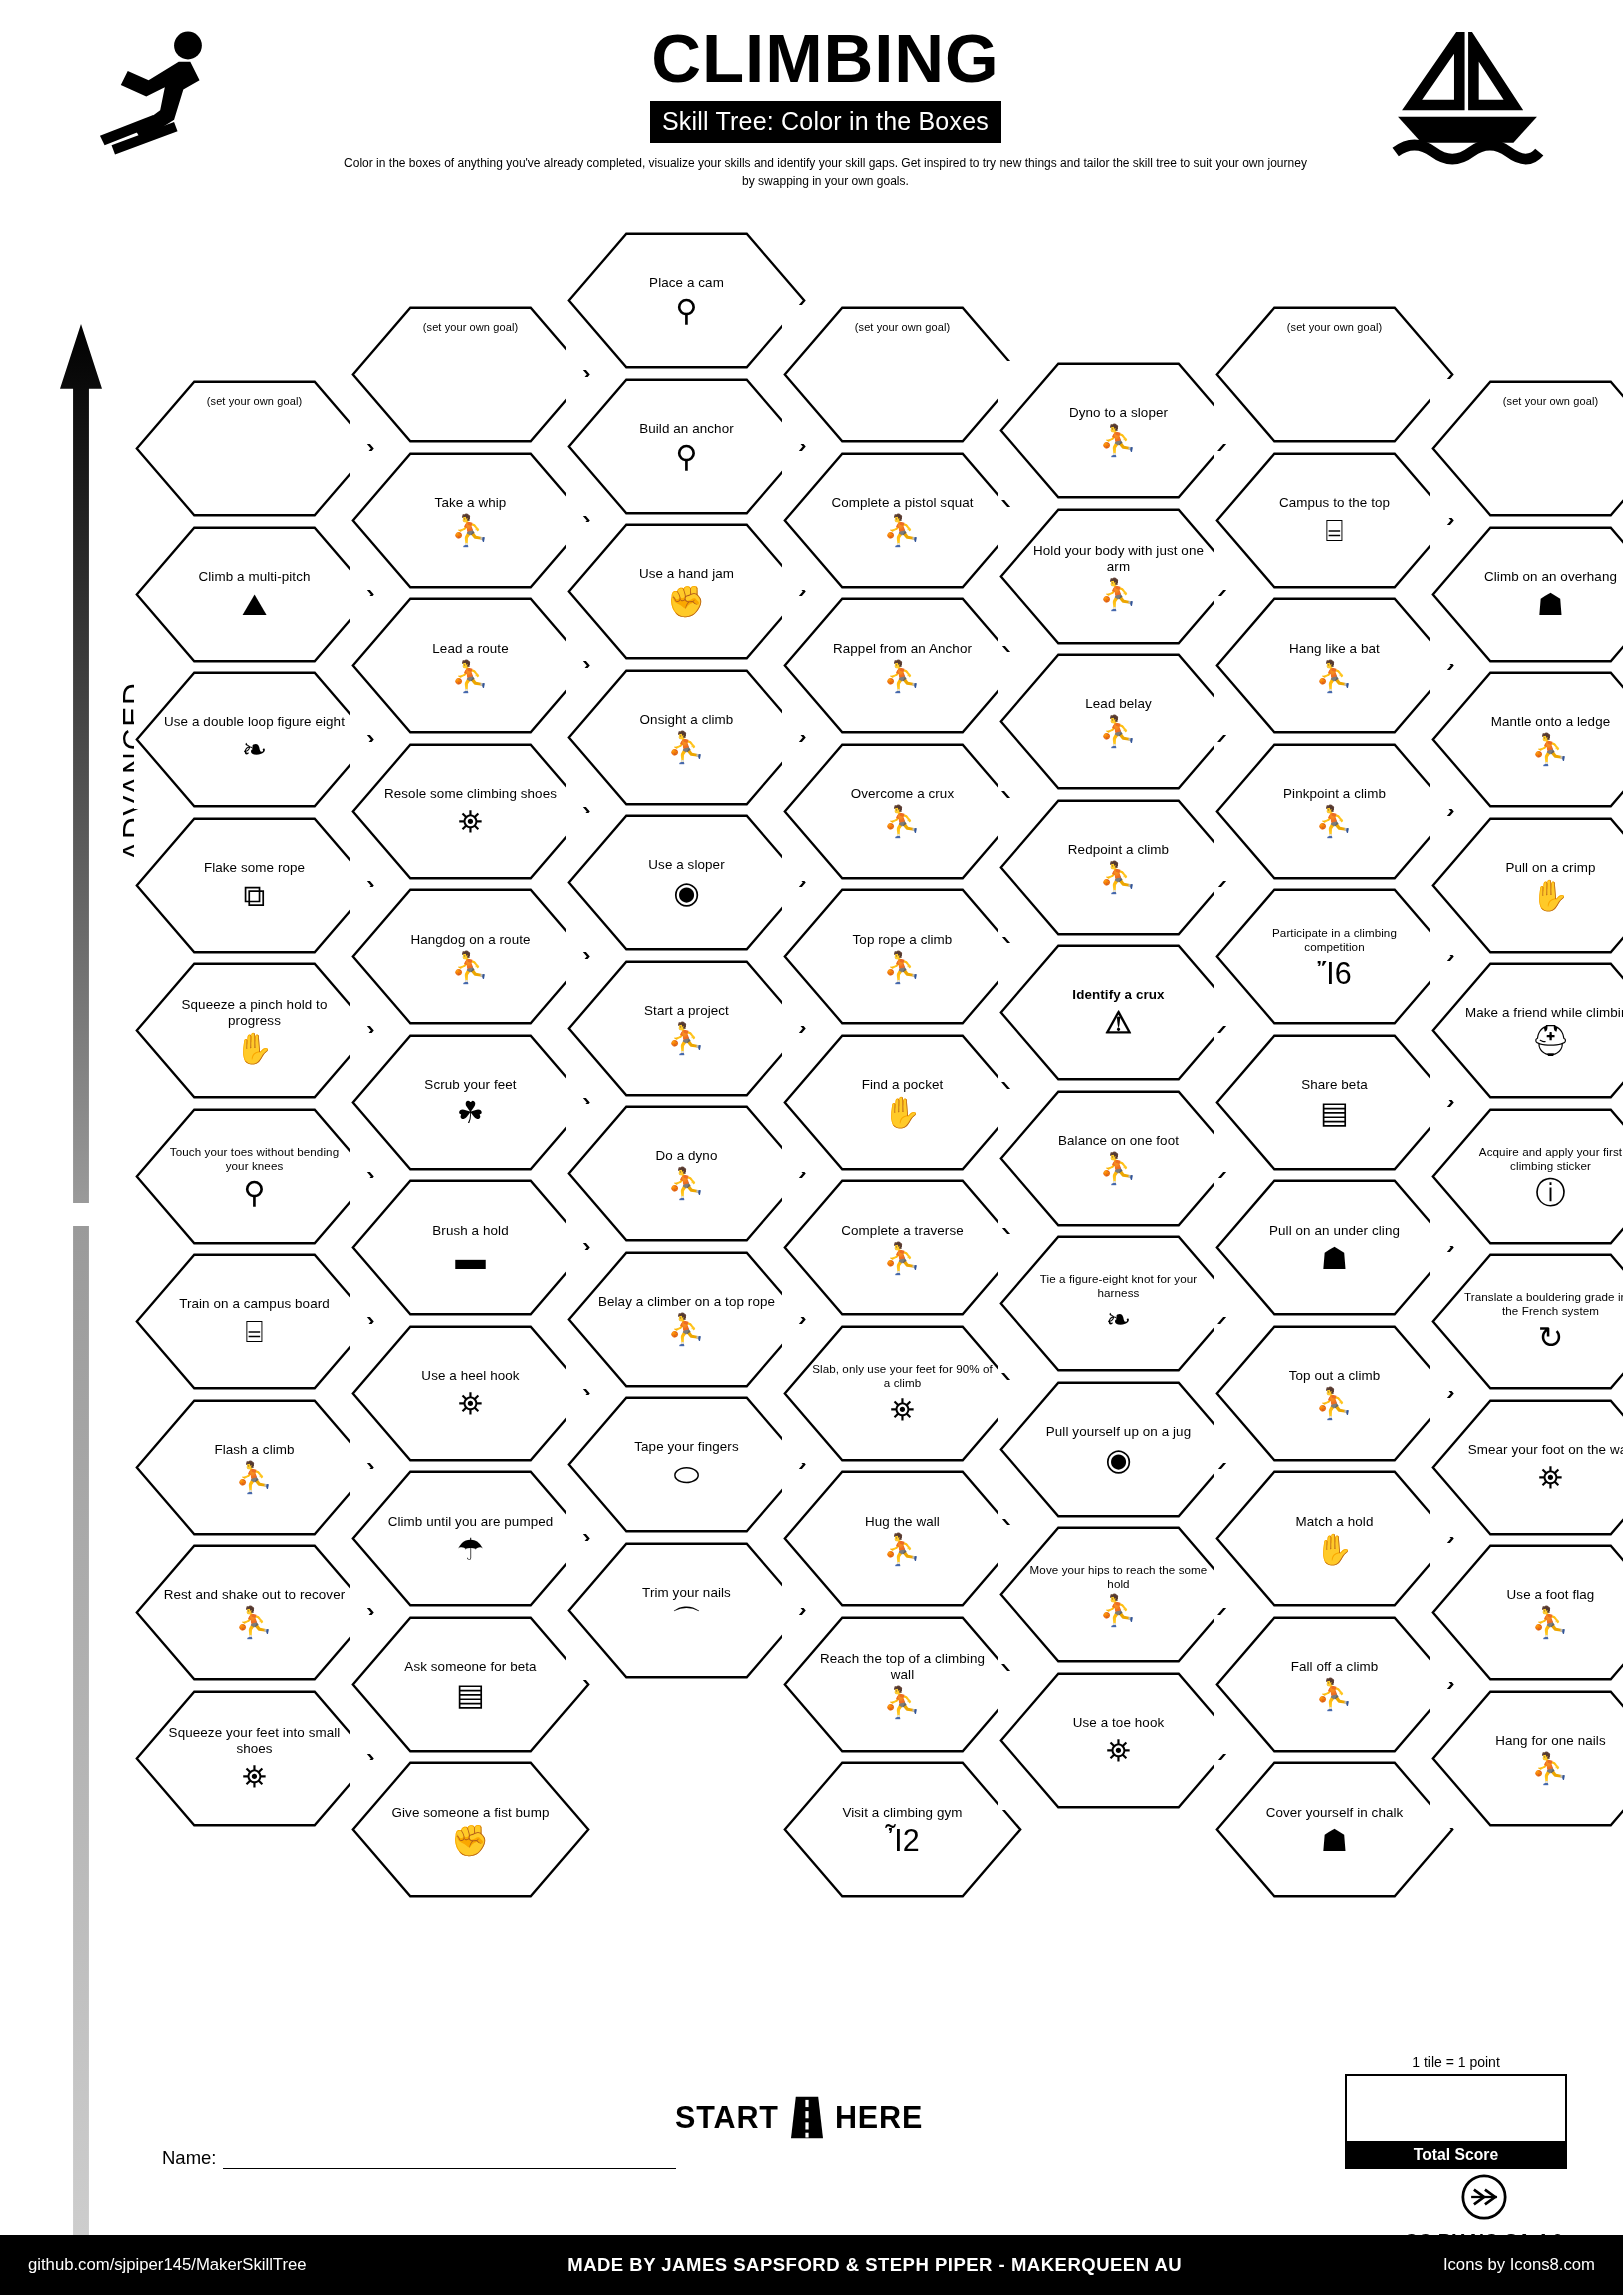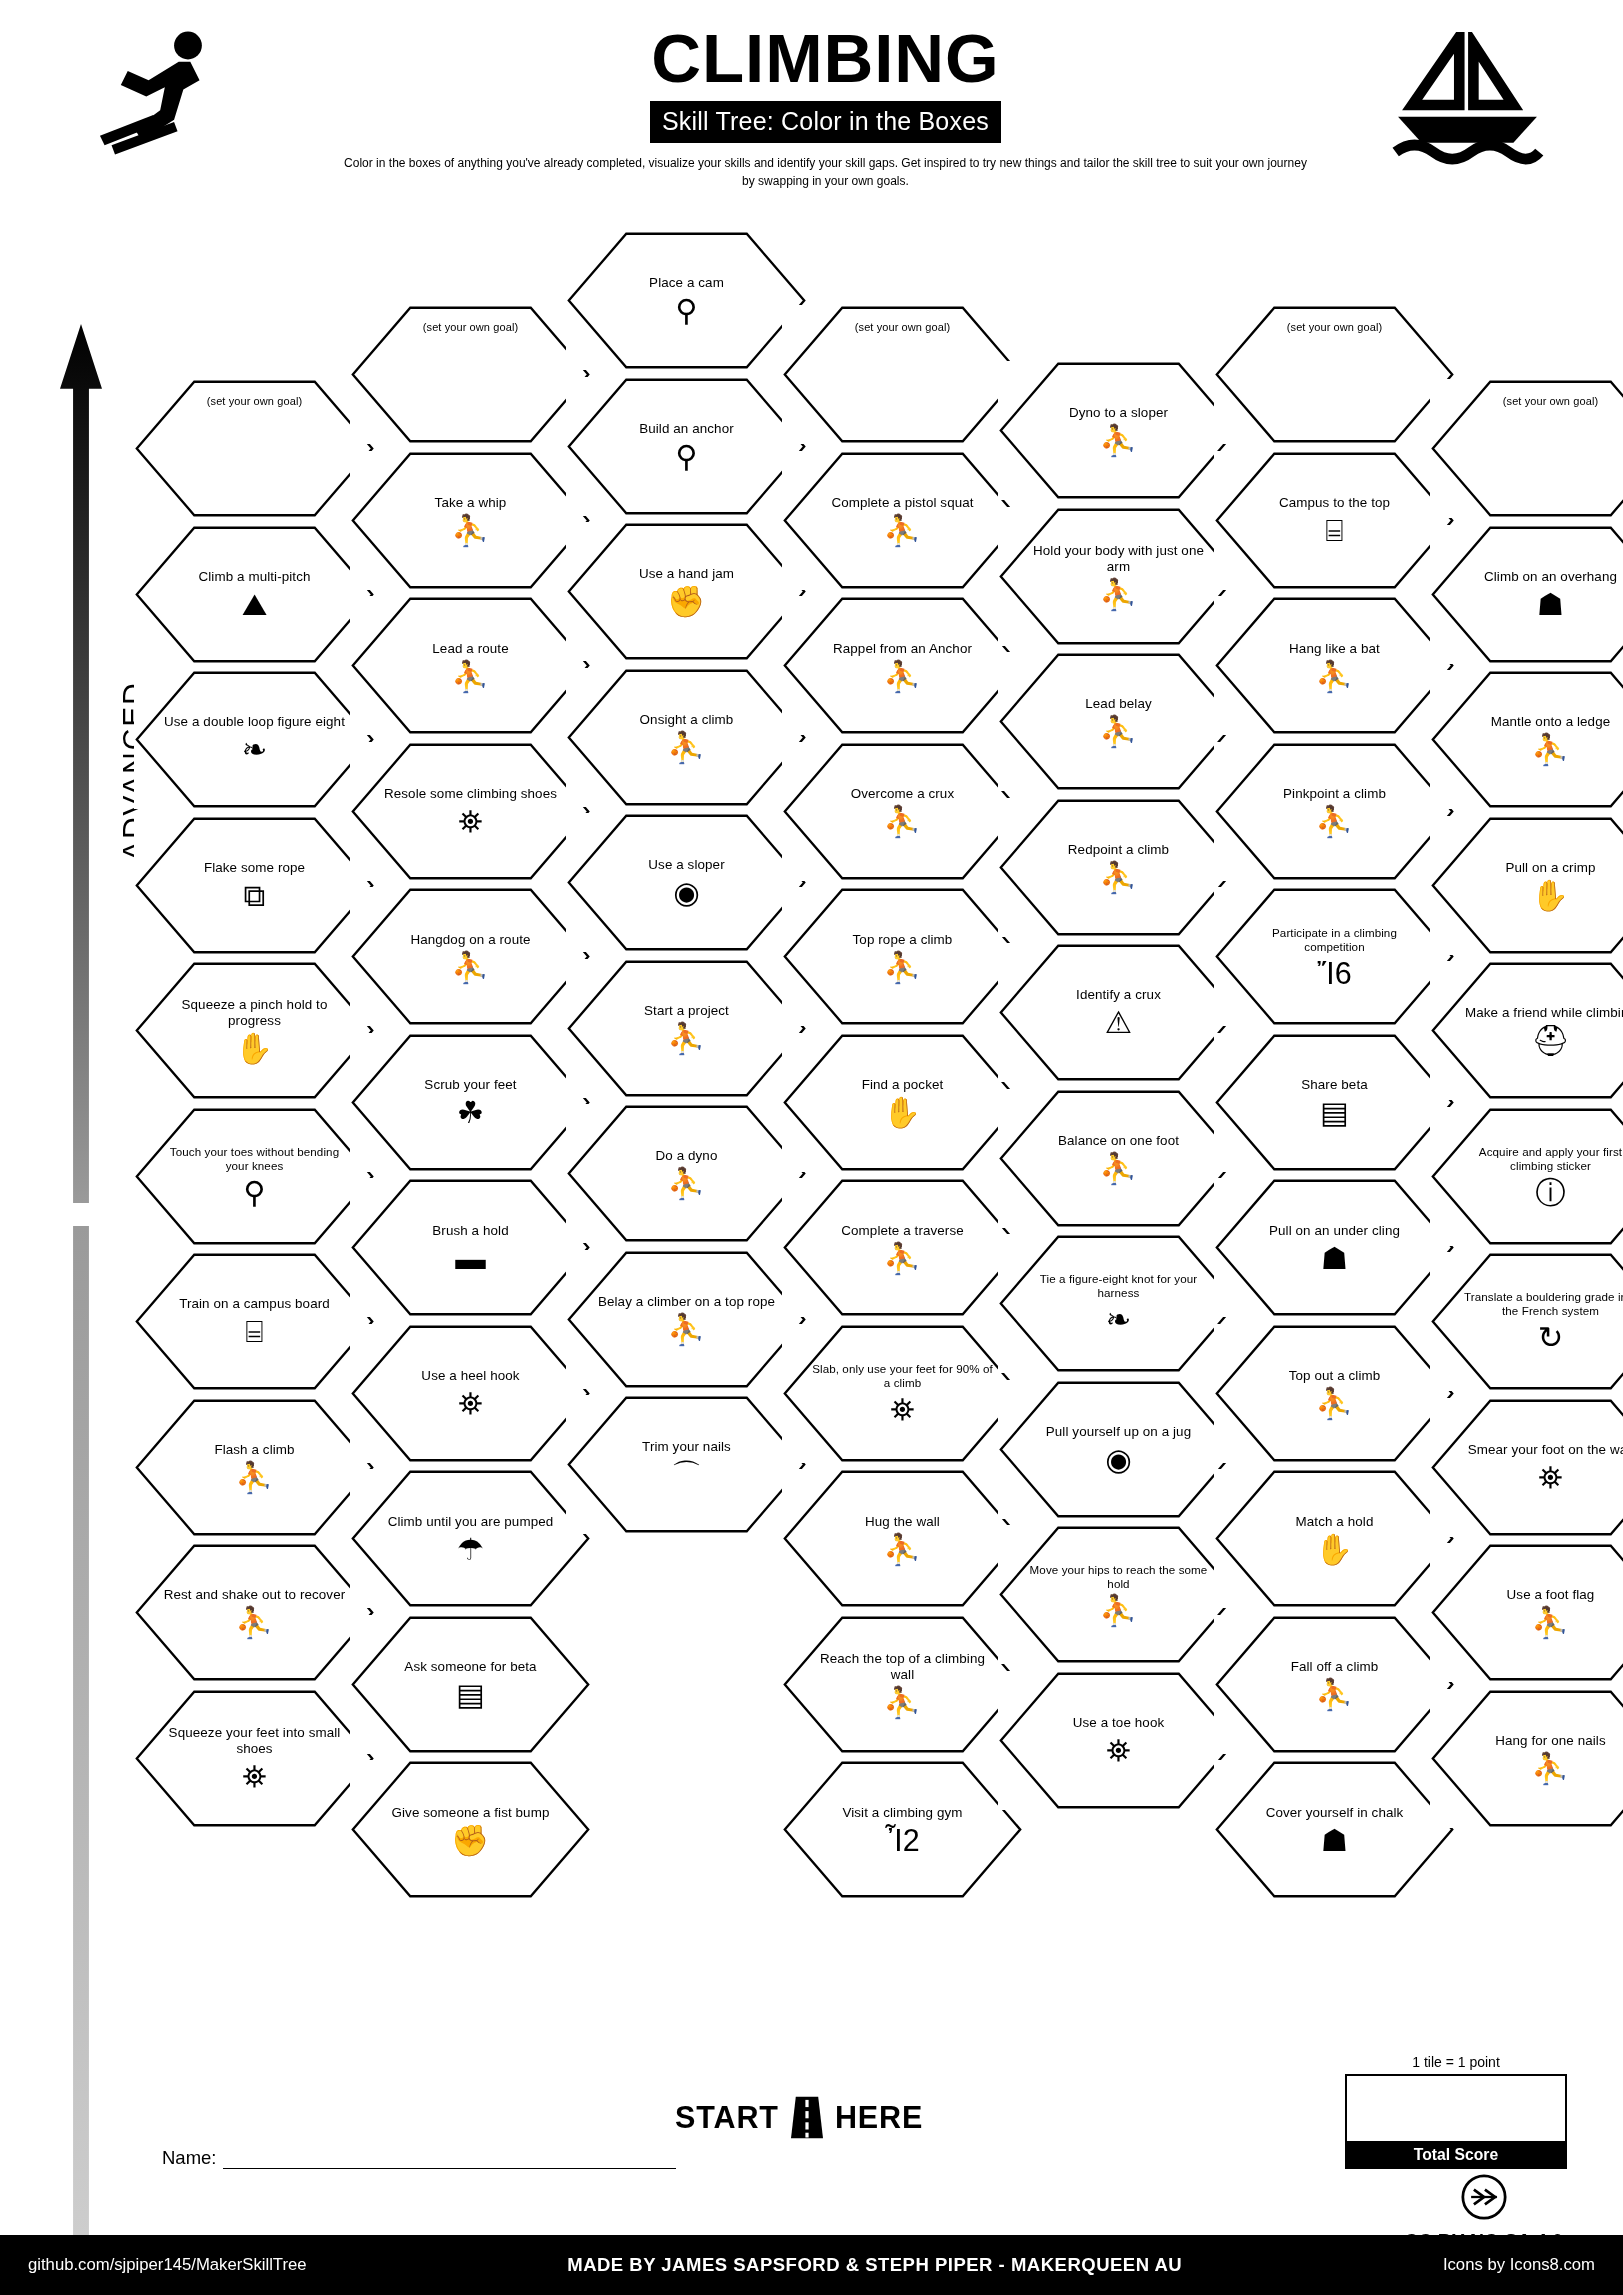--- a/index.html
+++ b/index.html
@@ -587,20 +587,31 @@
           <div class="glyph">⛹</div>
         </div>
       </div>
       <div class="hex" style="height: 139px;">
         <div class="shape">
           <svg viewBox="0 0 520 300" preserveAspectRatio="none">
             <polygon points="130,6 390,6 514,150 390,294 130,294 6,150" fill="#ffffff" stroke="#000000" stroke-width="5"></polygon>
           </svg>
         </div>
         <div class="content">
+          <div class="label">Tape your fingers</div>
+          <div class="glyph">⬭</div>
+        </div>
+      </div>
+      <div class="hex" style="height: 139px;">
+        <div class="shape">
+          <svg viewBox="0 0 520 300" preserveAspectRatio="none">
+            <polygon points="130,6 390,6 514,150 390,294 130,294 6,150" fill="#ffffff" stroke="#000000" stroke-width="5"></polygon>
+          </svg>
+        </div>
+        <div class="content">
           <div class="label">Trim your nails</div>
           <div class="glyph">⌒</div>
         </div>
       </div>
     </div>
     <div class="col" style="left: 782px; top: 9.3px;">
       <div class="hex empty" style="height: 139px;">
         <div class="shape">
           <svg viewBox="0 0 520 300" preserveAspectRatio="none">
             <polygon points="130,6 390,6 514,150 390,294 130,294 6,150" fill="#ffffff" stroke="#000000" stroke-width="5"></polygon>
@@ -759,21 +770,21 @@
         <div class="shape">
           <svg viewBox="0 0 520 300" preserveAspectRatio="none">
             <polygon points="130,6 390,6 514,150 390,294 130,294 6,150" fill="#ffffff" stroke="#000000" stroke-width="5"></polygon>
           </svg>
         </div>
         <div class="content">
           <div class="label">Redpoint a climb</div>
           <div class="glyph">⛹</div>
         </div>
       </div>
-      <div class="hex" style="height: 139px;">
+      <div class="hex" style="height: 139px; font-weight: bold;">
         <div class="shape">
           <svg viewBox="0 0 520 300" preserveAspectRatio="none">
             <polygon points="130,6 390,6 514,150 390,294 130,294 6,150" fill="#ffffff" stroke="#000000" stroke-width="5"></polygon>
           </svg>
         </div>
         <div class="content">
           <div class="label">Identify a crux</div>
           <div class="glyph">⚠</div>
         </div>
       </div>

